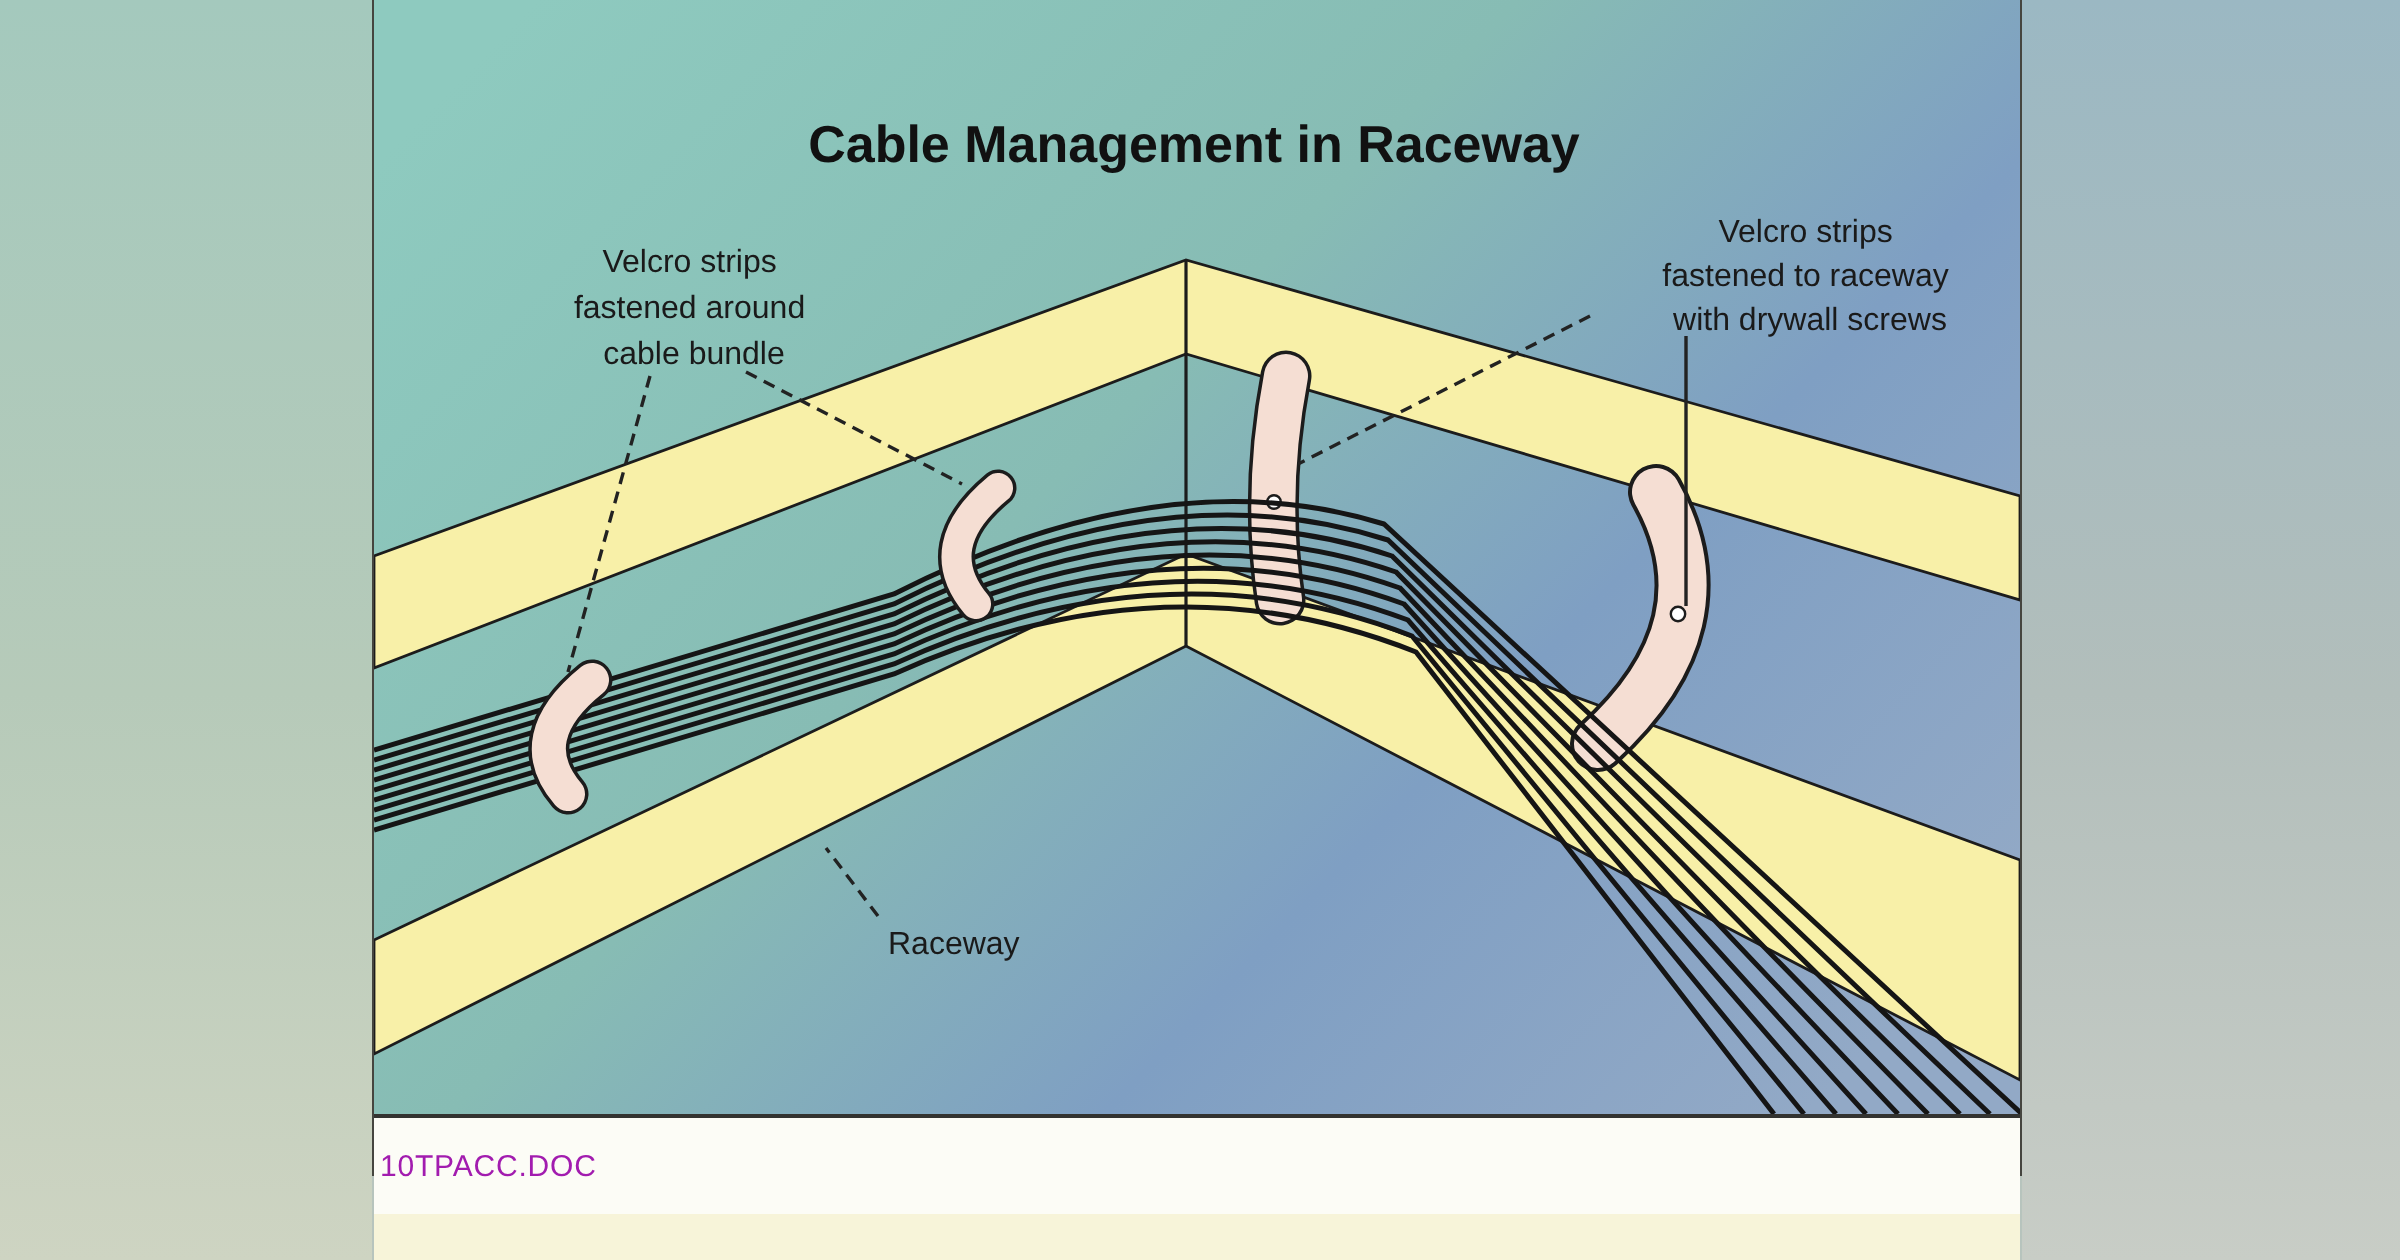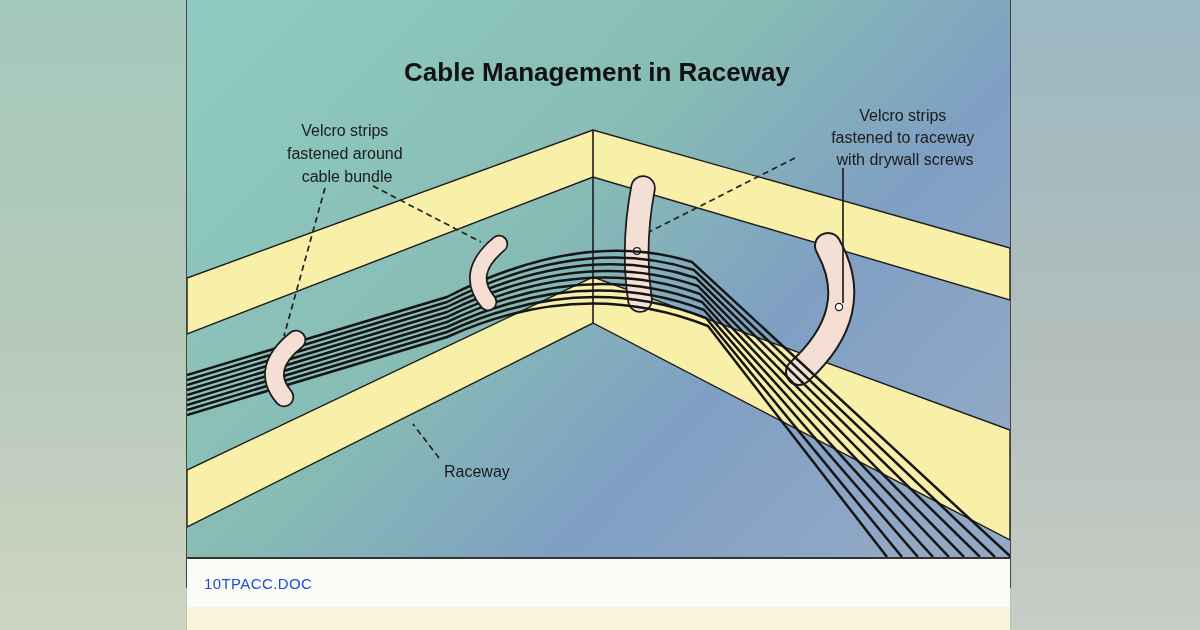--- a/index.html
+++ b/index.html
@@ -26,21 +26,21 @@
     border-bottom: 2px solid #333330;
     position: relative;
   }
   .diagram svg { display: block; width: 823px; height: 557px; }
 
   .caption-strip {
     width: 823px; height: 48px; background: #fcfcf6;
     display: flex; align-items: center;
   }
   .caption-strip span {
-    font-size: 15px; color: #1d4ed8; letter-spacing: 0.4px; padding-left: 17px;
+    font-size: 15px; color: #a21caf; letter-spacing: 0.4px; padding-left: 3px;
   }
   .footer-strip { width: 823px; height: 23px; background: #f7f4d9; }
 
   
   .rail { stroke: #1c1c1c; stroke-width: 1.4; }
   .corner-edge { stroke: #1c1c1c; stroke-width: 1.6; }
   .cable-group path { fill: none; stroke-width: 2.5; }
   .strip-outline { fill: none; stroke: #1c1c1c; stroke-linecap: round; }
   .strip-fill { fill: none; stroke-linecap: round; }
   .screw-hole { fill: #ffffff; stroke: #1c1c1c; stroke-width: 1.2; }

